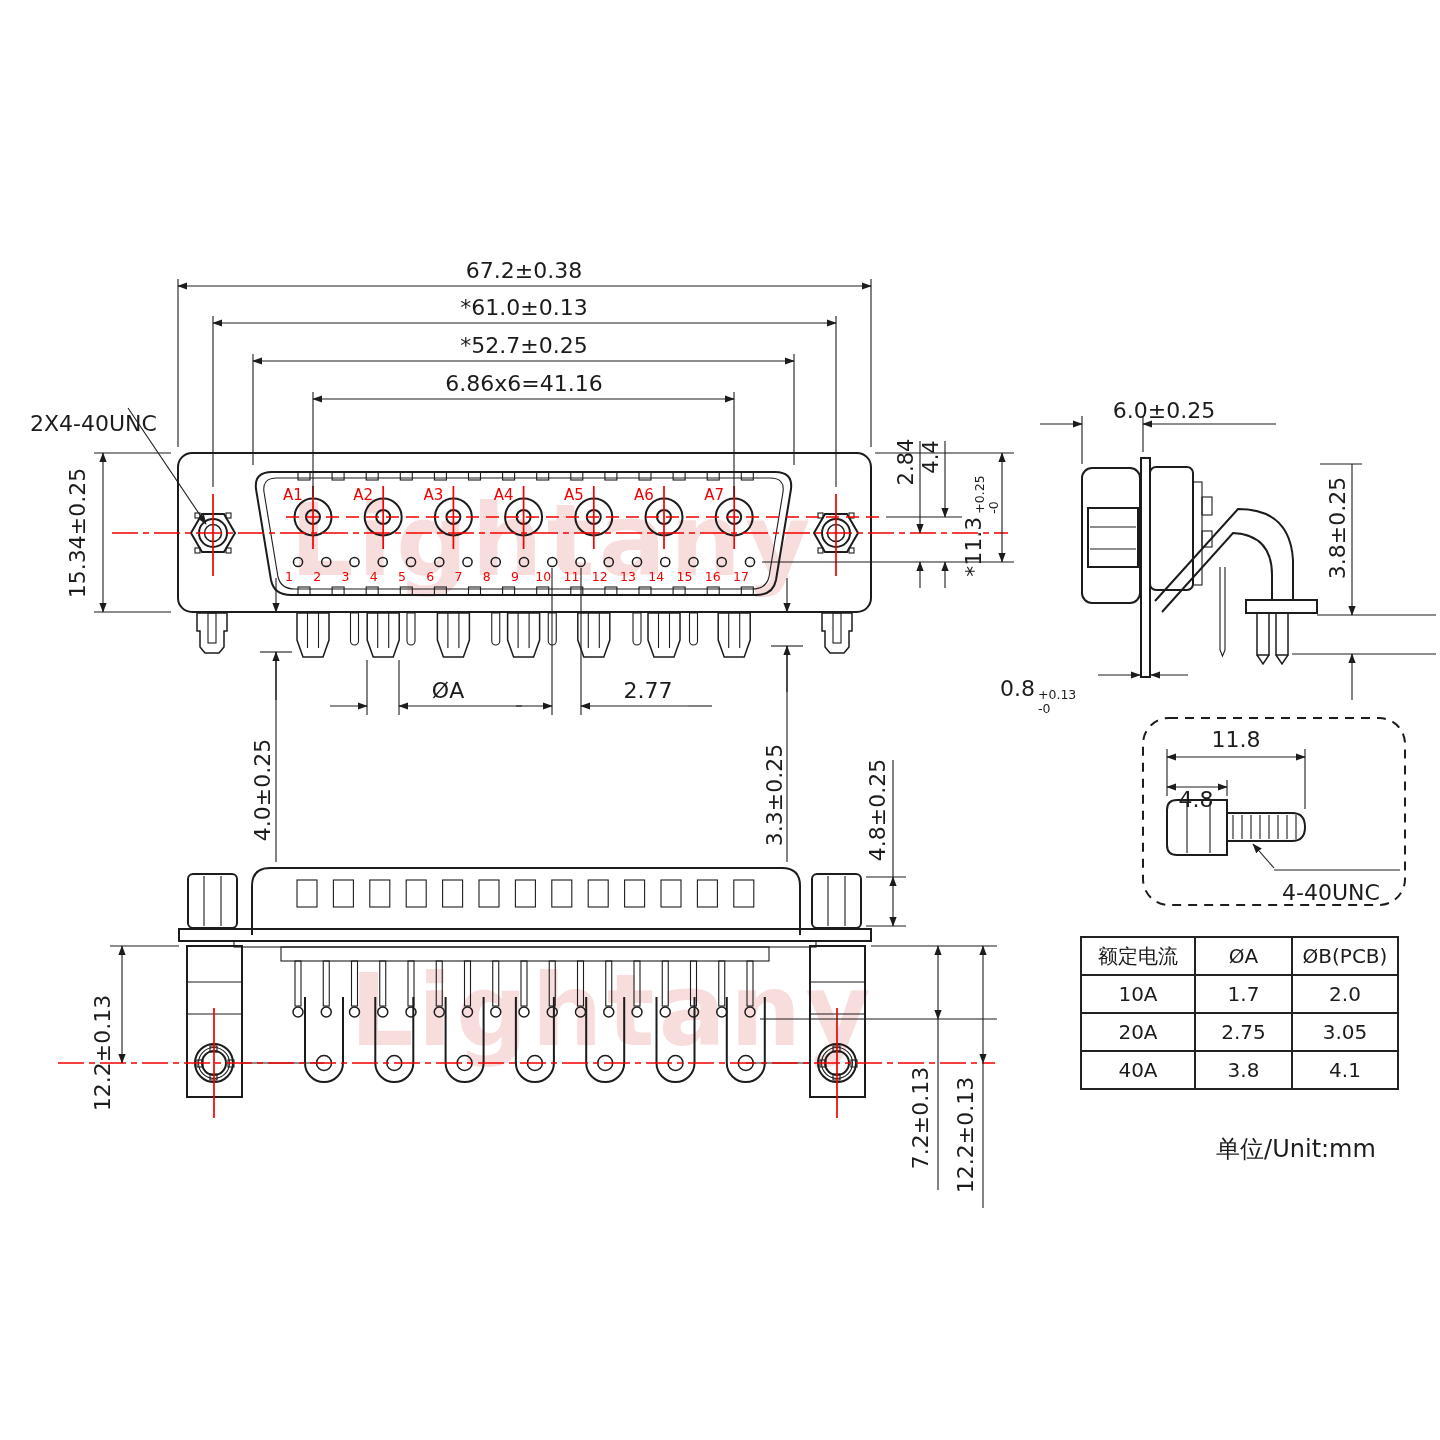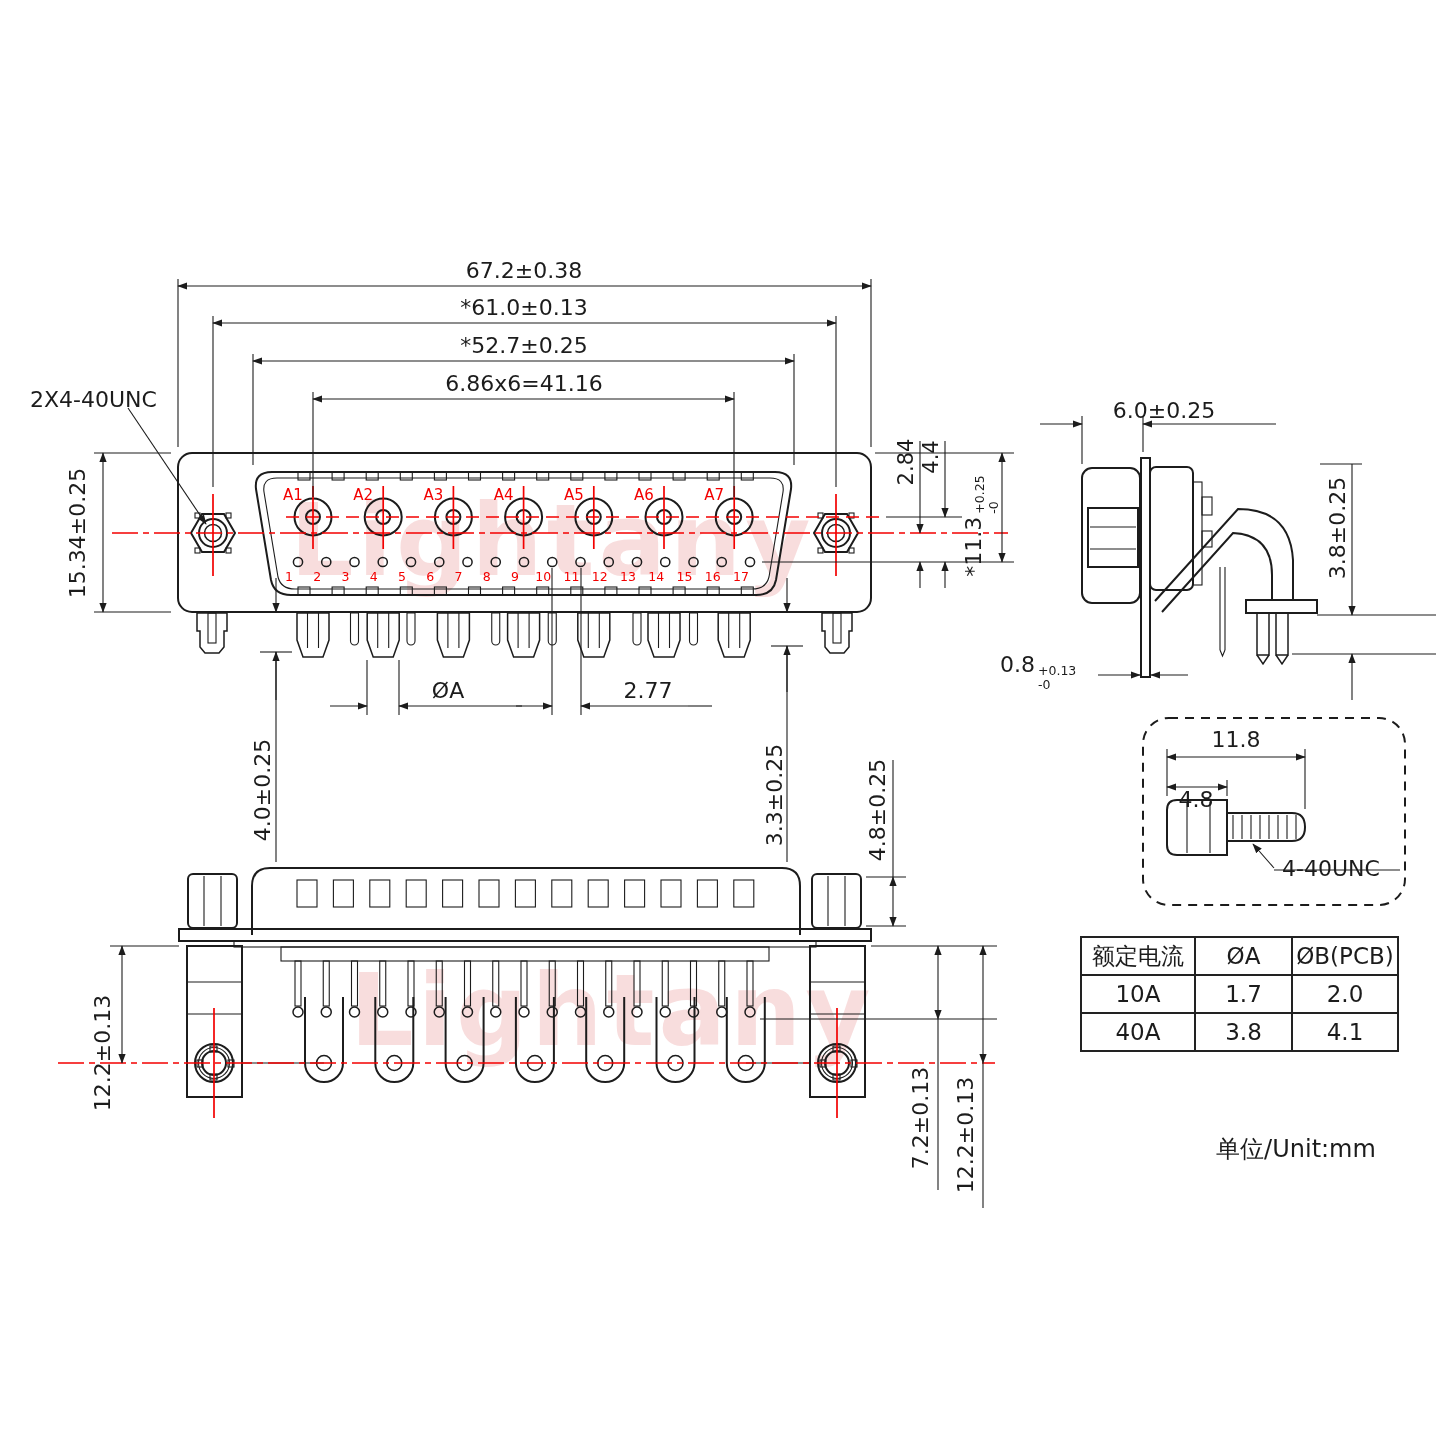--- a/index.html
+++ b/index.html
@@ -3,38 +3,38 @@
 <meta charset="utf-8">
 <style>
   html,body{margin:0;padding:0;background:#fff;}
   body{width:1440px;height:1440px;position:relative;overflow:hidden;
        font-family:"DejaVu Sans","Liberation Sans",sans-serif;color:#1c1c1c;}
   .wm{position:absolute;z-index:0;font-weight:bold;font-size:100px;letter-spacing:4px;
       color:rgba(231,142,142,0.30);white-space:nowrap;}
   svg#dwg{position:absolute;left:0;top:0;z-index:1;}
   .lbl{position:absolute;z-index:2;font-size:22px;line-height:26px;height:26px;
        white-space:nowrap;text-align:center;}
-  .left{text-align:left;}
+  .left{text-align:left;margin-top:24px;}
   .right{text-align:center;}
   .rot{transform:rotate(-90deg);}
   .tol{display:inline-flex;flex-direction:column;font-size:12.5px;line-height:1.08;
        vertical-align:-3px;margin-left:3px;text-align:left;}
   
   .s2{stroke:#1c1c1c;stroke-width:2;fill:none;}
   .s15{stroke:#1c1c1c;stroke-width:1.5;fill:none;}
   .s1{stroke:#1c1c1c;stroke-width:1.1;fill:none;}
   .dash{stroke-dasharray:9 7;}
   .red{stroke:#f30000;stroke-width:1.7;fill:none;}
   .redcl{stroke:#f30000;stroke-width:1.7;fill:none;stroke-dasharray:26 5 6 5;}
   .reddash{stroke:#f30000;stroke-width:1.7;fill:none;stroke-dasharray:13 7;}
   text.atext{fill:#f30000;font-size:15px;}
   text.ntext{fill:#f30000;font-size:12.5px;}
   
   .spec-table{position:absolute;left:1080px;top:936px;z-index:2;border-collapse:collapse;}
-  .spec-table td{border:2.3px solid #222;text-align:center;font-size:23px;padding:0;
+  .spec-table td{border:2.3px solid #222;text-align:center;font-size:20px;padding:0;
                  height:36px;}
   .spec-table td.c0{width:112px;}
   .spec-table td.c1{width:95px;}
   .spec-table td.c2{width:104px;}
 </style>
 </head>
 <body>
 
 <div class="wm" style="left:290px;top:482px;">Lightany</div>
 <div class="wm" style="left:350px;top:952px;">Lightany</div>
@@ -490,18 +490,23 @@
       <td class="c0">额定电流</td>
       <td class="c1">ØA</td>
       <td class="c2">ØB(PCB)</td>
     </tr>
     <tr>
       <td>10A</td>
       <td>1.7</td>
       <td>2.0</td>
     </tr>
     <tr>
+      <td>20A</td>
+      <td>2.75</td>
+      <td>3.05</td>
+    </tr>
+    <tr>
       <td>40A</td>
       <td>3.8</td>
       <td>4.1</td>
     </tr>
   </tbody>
 </table>
 
 </body></html>

